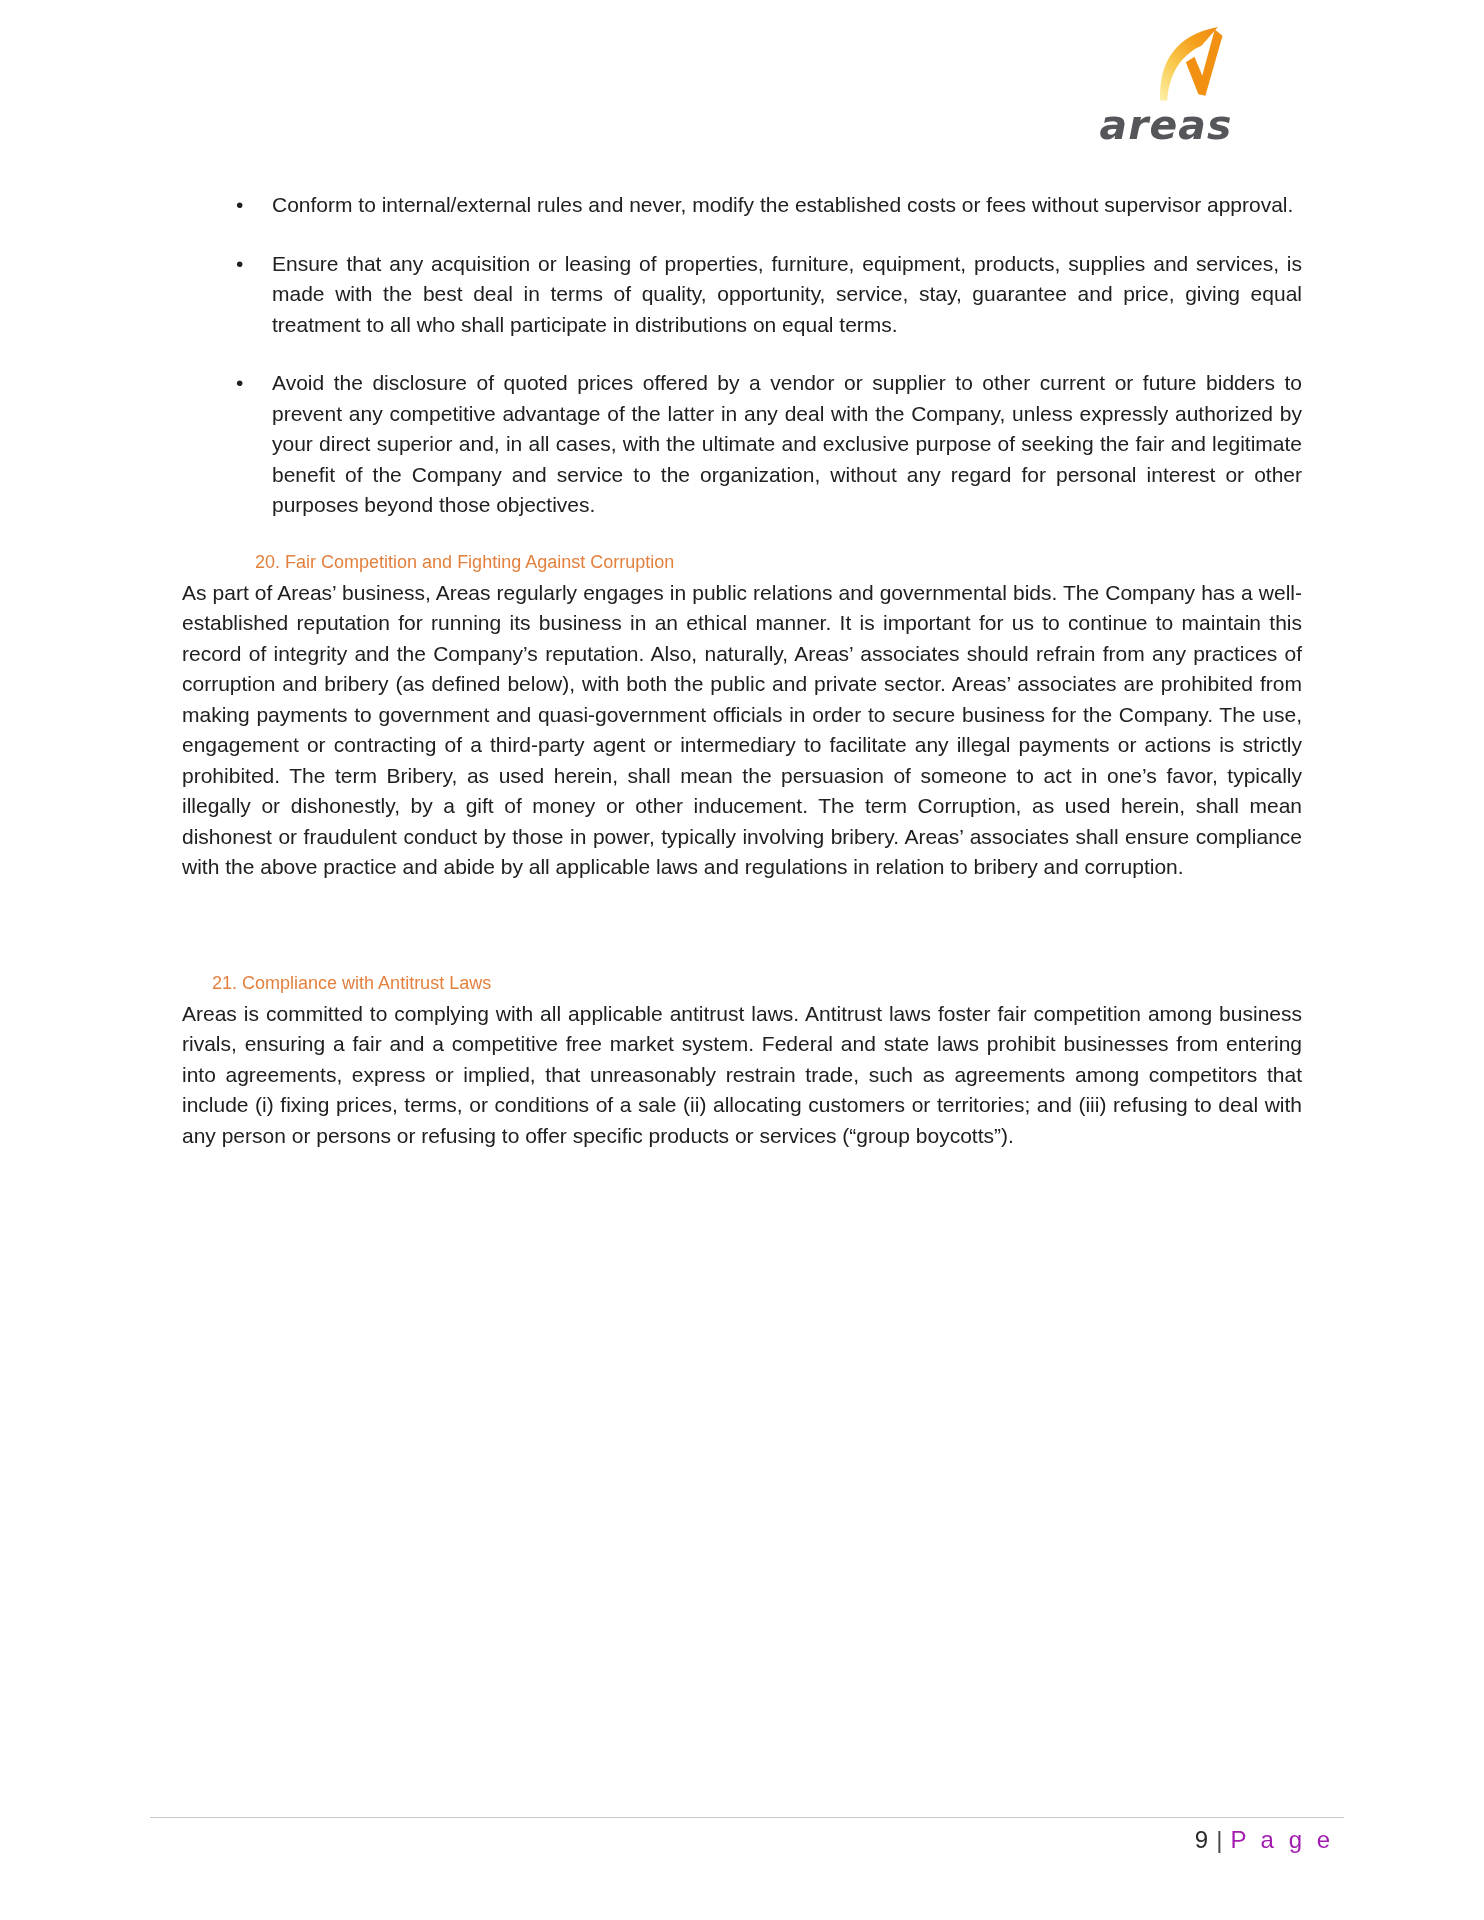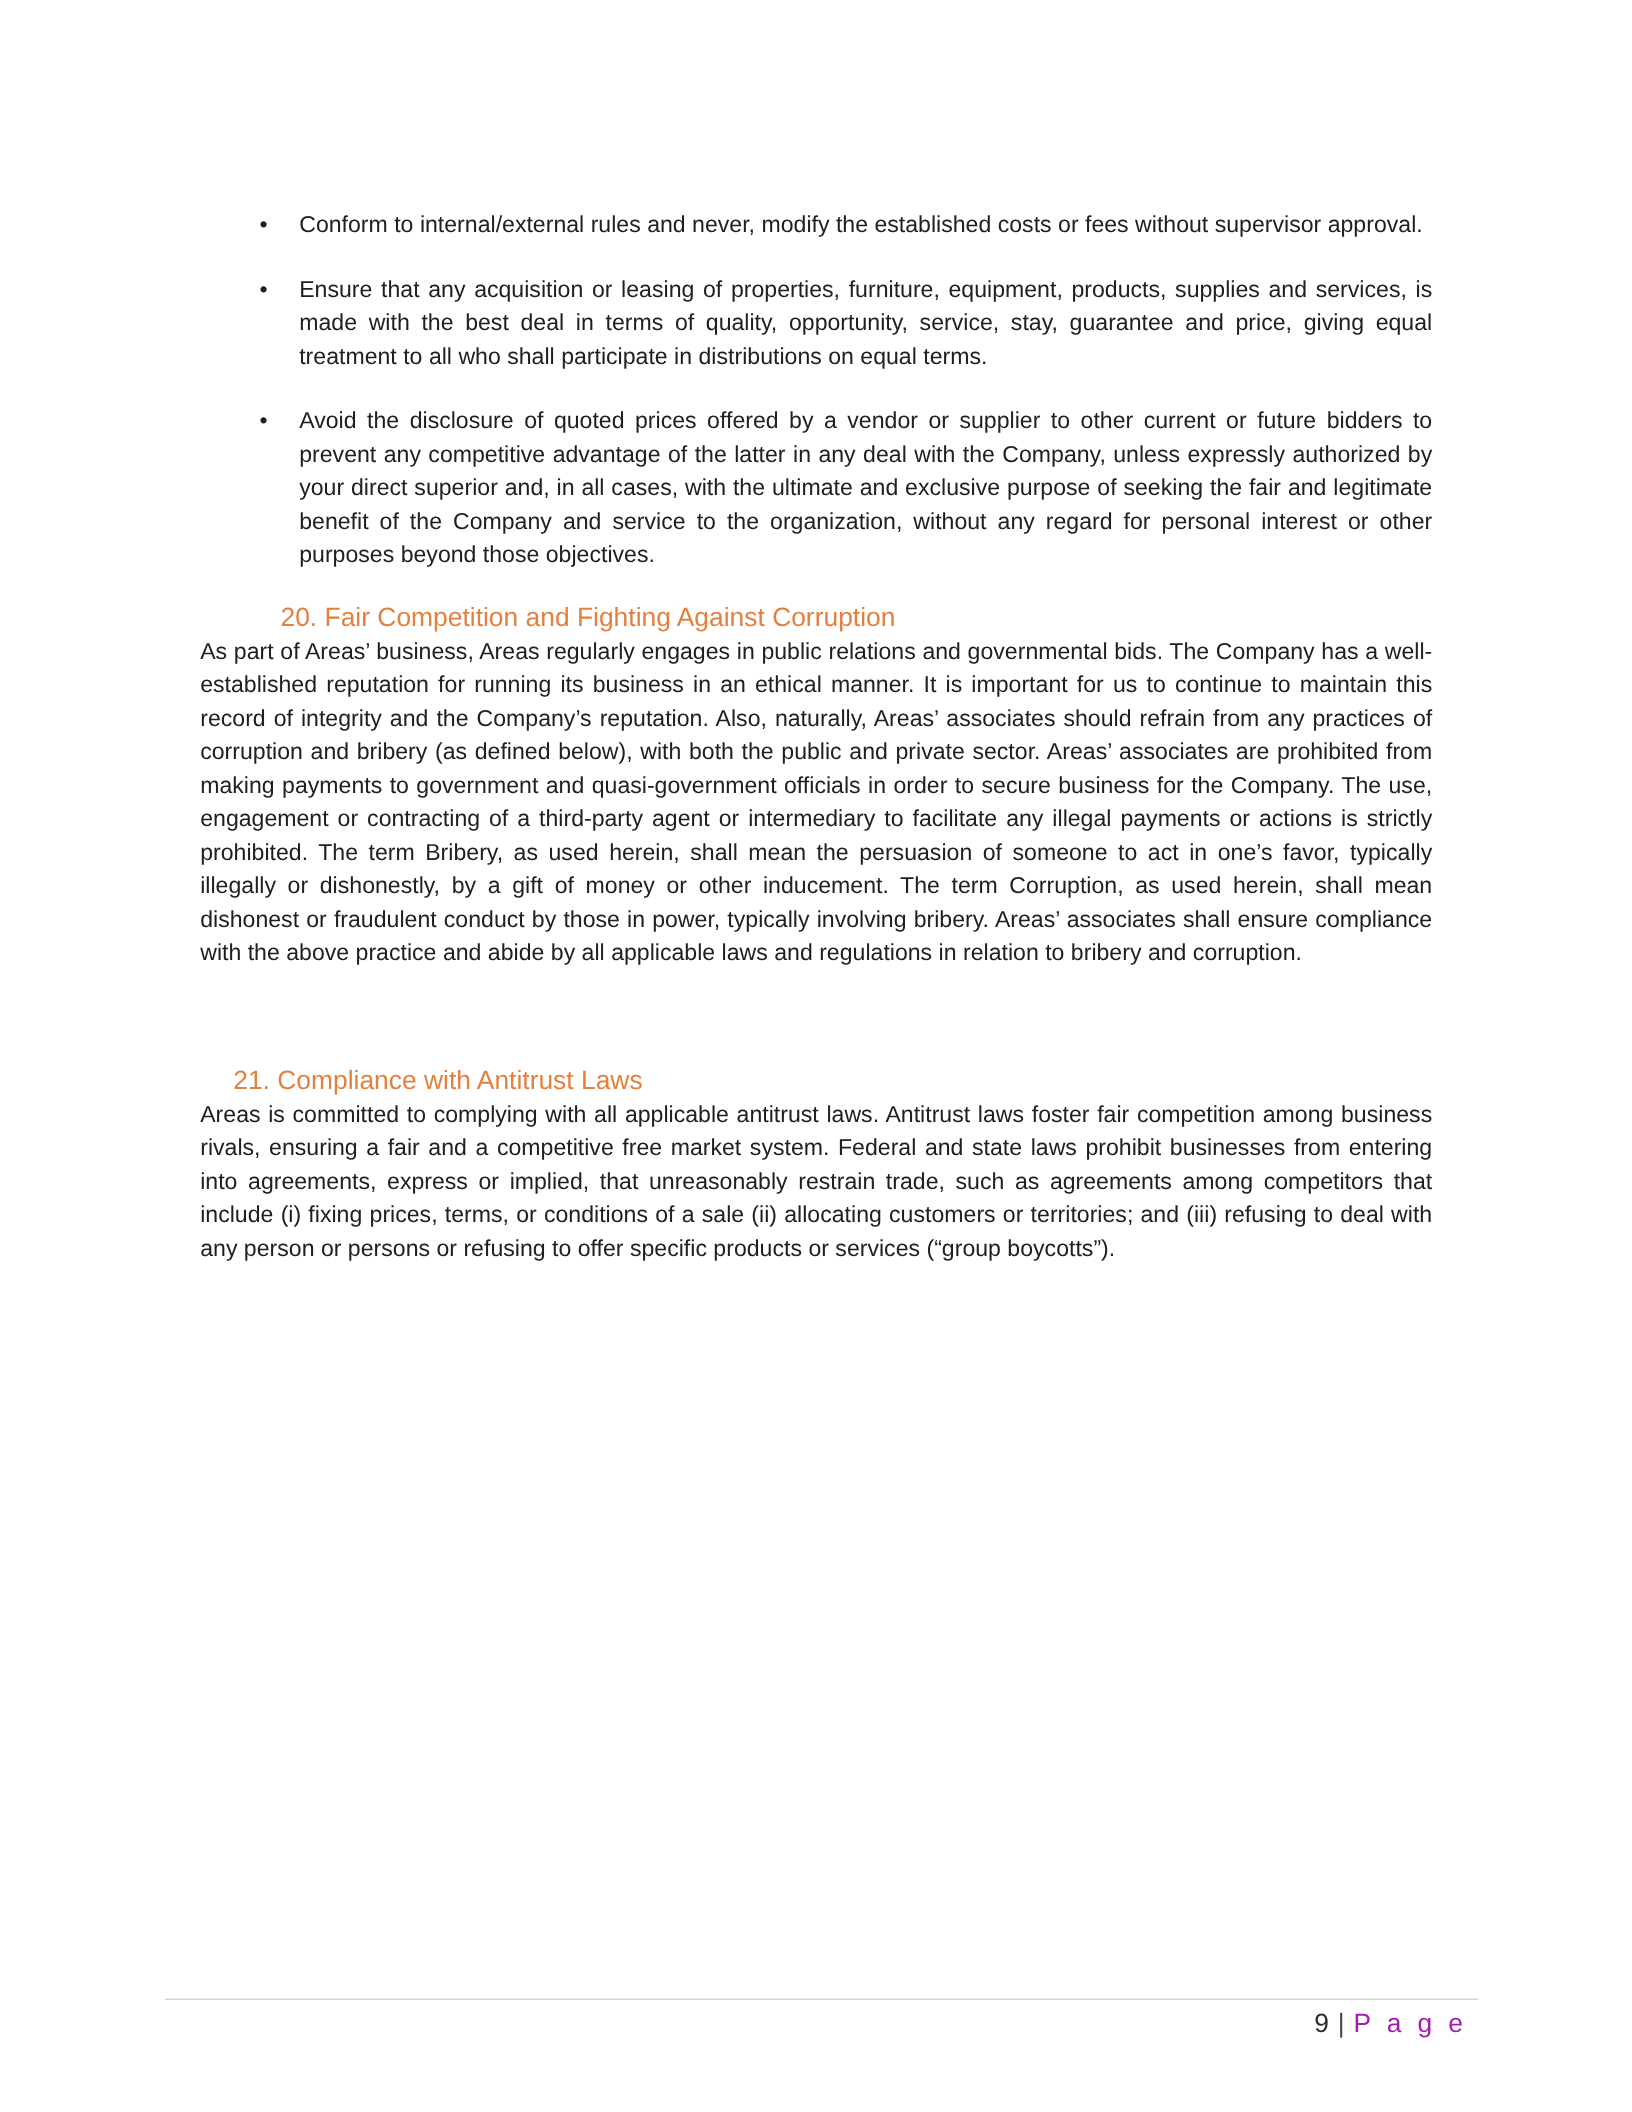--- a/index.html
+++ b/index.html
@@ -43,21 +43,21 @@
   }
   ul.bullets li:last-child { margin-bottom:0; }
   ul.bullets li .dot {
     position:absolute; left:54px; top:0;
     font-size:21px; color:#202020;
   }
 
   .refrain { margin-top:64px; text-align:justify; }
 
   .section-heading {
-    font-size:24px; line-height:32px;
+    font-size:18px; line-height:32px;
     color:#E4803E;
     white-space:nowrap;
   }
   .heading-20 { margin-top:25px; margin-left:73px; }
   .heading-21 { margin-top:84px; margin-left:30px; }
   .section-body { text-align:justify; }
   .body-20 { margin-top:43px; }
   .body-21 { margin-top:25px; }
 
   
@@ -73,20 +73,35 @@
   }
   .footer-text .page-number { color:#2b2b2b; }
   .footer-text .separator { color:#4a4a4a; padding:0 8px; }
   .footer-text .page-label { color:#a21caf; letter-spacing:4px; }
 </style>
 </head>
 <body>
 
 <div class="page">
 
+  <div class="logo">
+    <svg viewBox="0 0 100 100" width="84" height="78" aria-hidden="true">
+      <defs>
+        <linearGradient id="sw" x1="0" y1="1" x2="0.85" y2="0">
+          <stop offset="0" stop-color="#FDF0A8"></stop>
+          <stop offset="0.4" stop-color="#F9C94E"></stop>
+          <stop offset="0.75" stop-color="#F5A01C"></stop>
+          <stop offset="1" stop-color="#F18F13"></stop>
+        </linearGradient>
+      </defs>
+      <path d="M13,98 C11,48 34,14 87,4 L66,28 C43,38 25,60 22,98 Z" fill="url(#sw)"></path>
+      <path d="M46,49 L57,42 L67,66 L83,7 L93,15 L71,92 L62,90 Z" fill="#F29111"></path>
+    </svg>
+    <div class="logo-text">areas</div>
+  </div>
 
   <div class="content">
 
 
     <ul class="bullets">
       <li>
         <span class="dot">•</span>
         <span>Conform to internal/external rules and never, modify the established costs or fees without supervisor approval.</span>
       </li>
       <li>

